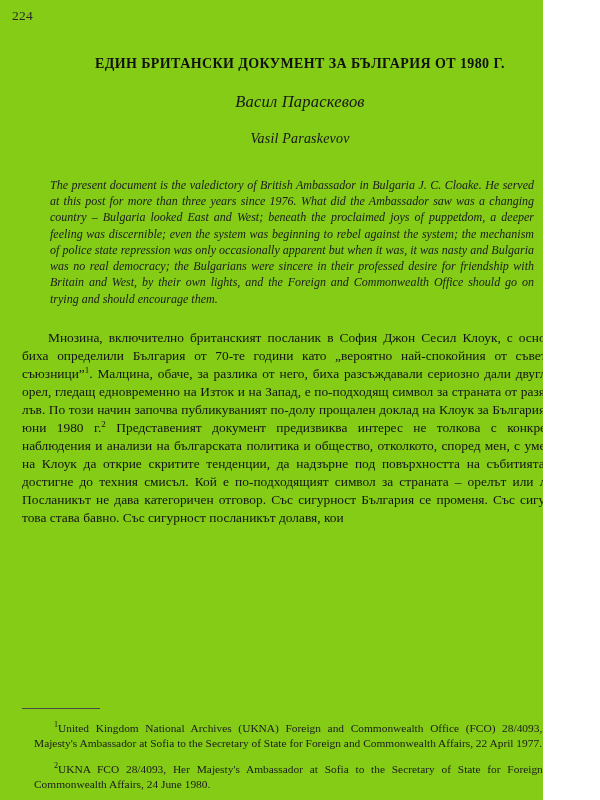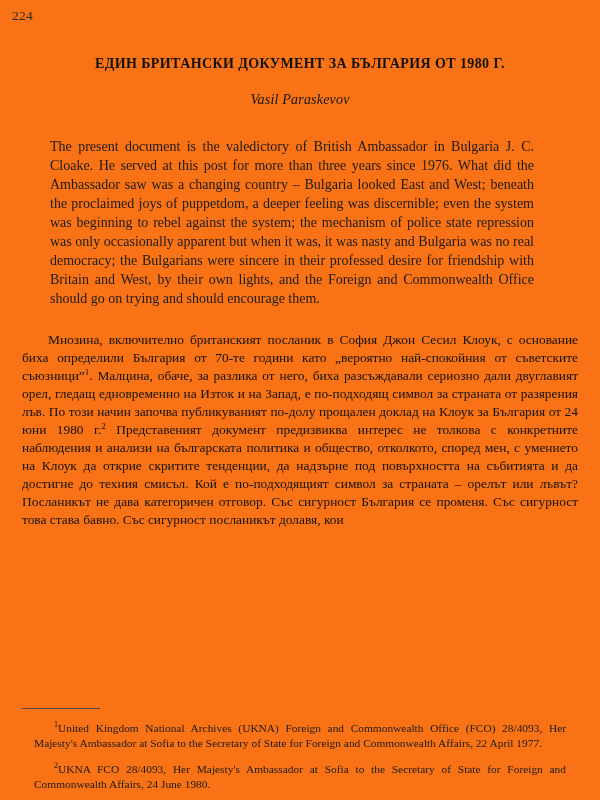--- a/index.html
+++ b/index.html
@@ -6,23 +6,23 @@
     margin: 0;
     padding: 0;
     background: #ffffff;
   }
   body {
     font-family: "Liberation Serif", "DejaVu Serif", serif;
     color: #1a1a1a;
   }
   .page {
     position: relative;
-    width: 600px;
+    width: 543px;
     height: 800px;
-    background: #f97316;
+    background: #84cc16;
     overflow: hidden;
     box-sizing: border-box;
   }
   .folio {
     position: absolute;
     top: 8px;
     left: 12px;
     font-size: 13.5px;
     letter-spacing: 0.2px;
     color: #2b2b2b;
@@ -62,21 +62,22 @@
   .author-en {
     text-align: center;
     font-style: italic;
     font-size: 14px;
     margin: 19px 0 0 0;
     letter-spacing: 0.2px;
     color: #171717;
   }
   .abstract {
     margin: 30px 44px 0 28px;
-    font-size: 14px;
+    font-style: italic;
+    font-size: 12px;
     line-height: 1.355;
     text-align: justify;
     color: #1b1b1b;
   }
   .body-text {
     margin: 22px 0 0 0;
     font-size: 13.4px;
     line-height: 1.345;
     text-align: justify;
     text-indent: 26px;
@@ -118,20 +119,21 @@
 <body>
 
 <div class="page">
 
   <div class="folio">224</div>
 
   <div class="content">
 
     <h1 class="title-bg">ЕДИН БРИТАНСКИ ДОКУМЕНТ ЗА БЪЛГАРИЯ ОТ 1980 Г.</h1>
 
+    <div class="author-bg">Васил Параскевов</div>
 
 
     <div class="author-en">Vasil Paraskevov</div>
 
     <p class="abstract">The present document is the valedictory of British Ambassador in Bulgaria J. C. Cloake. He served at this post for more than three years since 1976. What did the Ambassador saw was a changing country – Bulgaria looked East and West; beneath the proclaimed joys of puppetdom, a deeper feeling was discernible; even the system was beginning to rebel against the system; the mechanism of police state repression was only occasionally apparent but when it was, it was nasty and Bulgaria was no real democracy; the Bulgarians were sincere in their professed desire for friendship with Britain and West, by their own lights, and the Foreign and Commonwealth Office should go on trying and should encourage them.</p>
 
     <p class="body-text"><span>Мнозина, включително британският посланик в София Джон Сесил Клоук, с основание биха определили България от 70-те години като „вероятно най-спокойния от съветските съюзници”</span><span class="fn-ref">1</span><span>. Малцина, обаче, за разлика от него, биха разсъждавали сериозно дали двуглавият орел, гледащ едновременно на Изток и на Запад, е по-подходящ символ за страната от разярения лъв. По този начин започва публикуваният по-долу прощален доклад на Клоук за България от 24 юни 1980 г.</span><span class="fn-ref">2</span><span> Представеният документ предизвиква интерес не толкова с конкретните наблюдения и анализи на българската политика и общество, отколкото, според мен, с умението на Клоук да открие скритите тенденции, да надзърне под повърхността на събитията и да достигне до техния смисъл. Кой е по-подходящият символ за страната – орелът или лъвът? Посланикът не дава категоричен отговор. Със сигурност България се променя. Със сигурност това става бавно. Със сигурност посланикът долавя, кои</span></p>
 
   </div>
 

